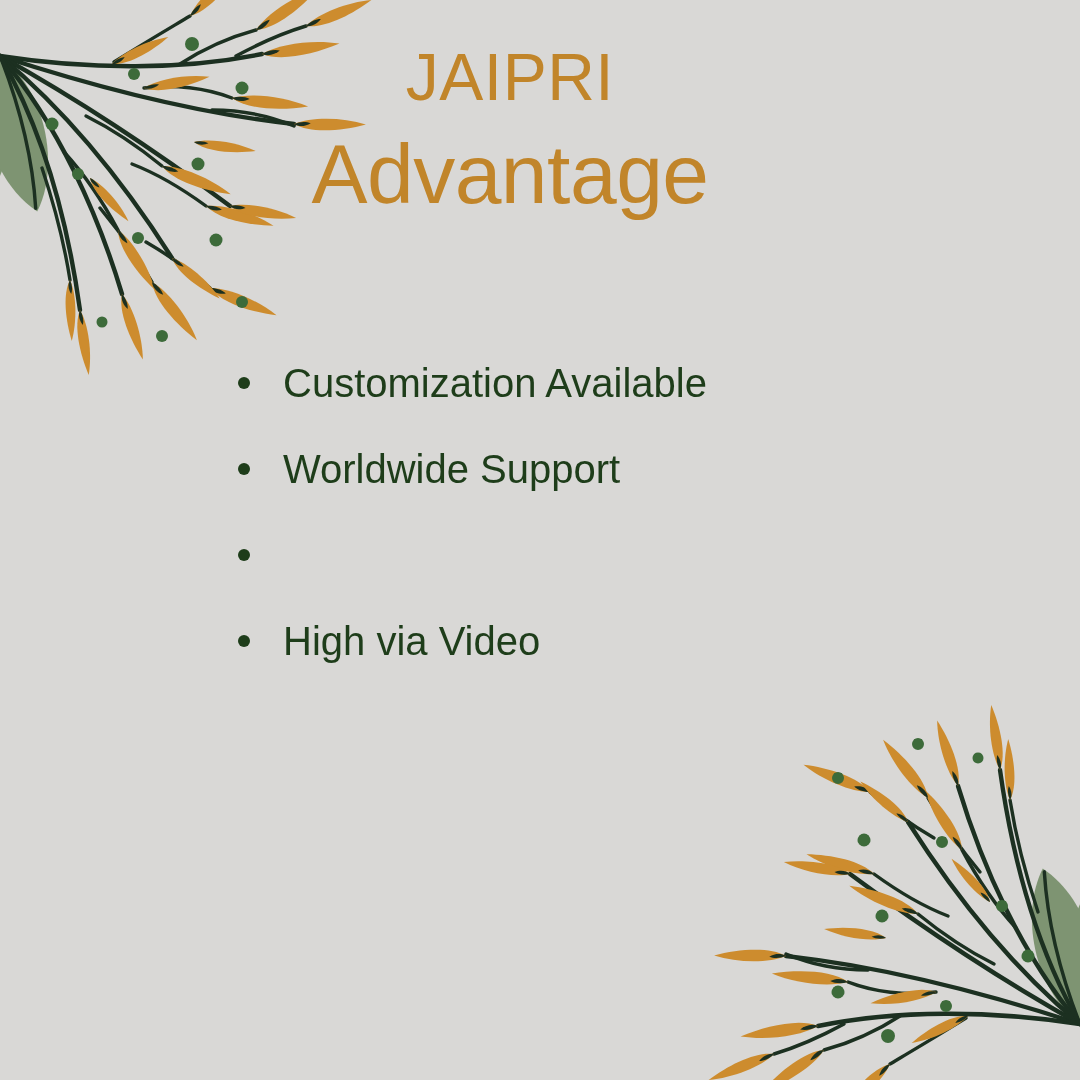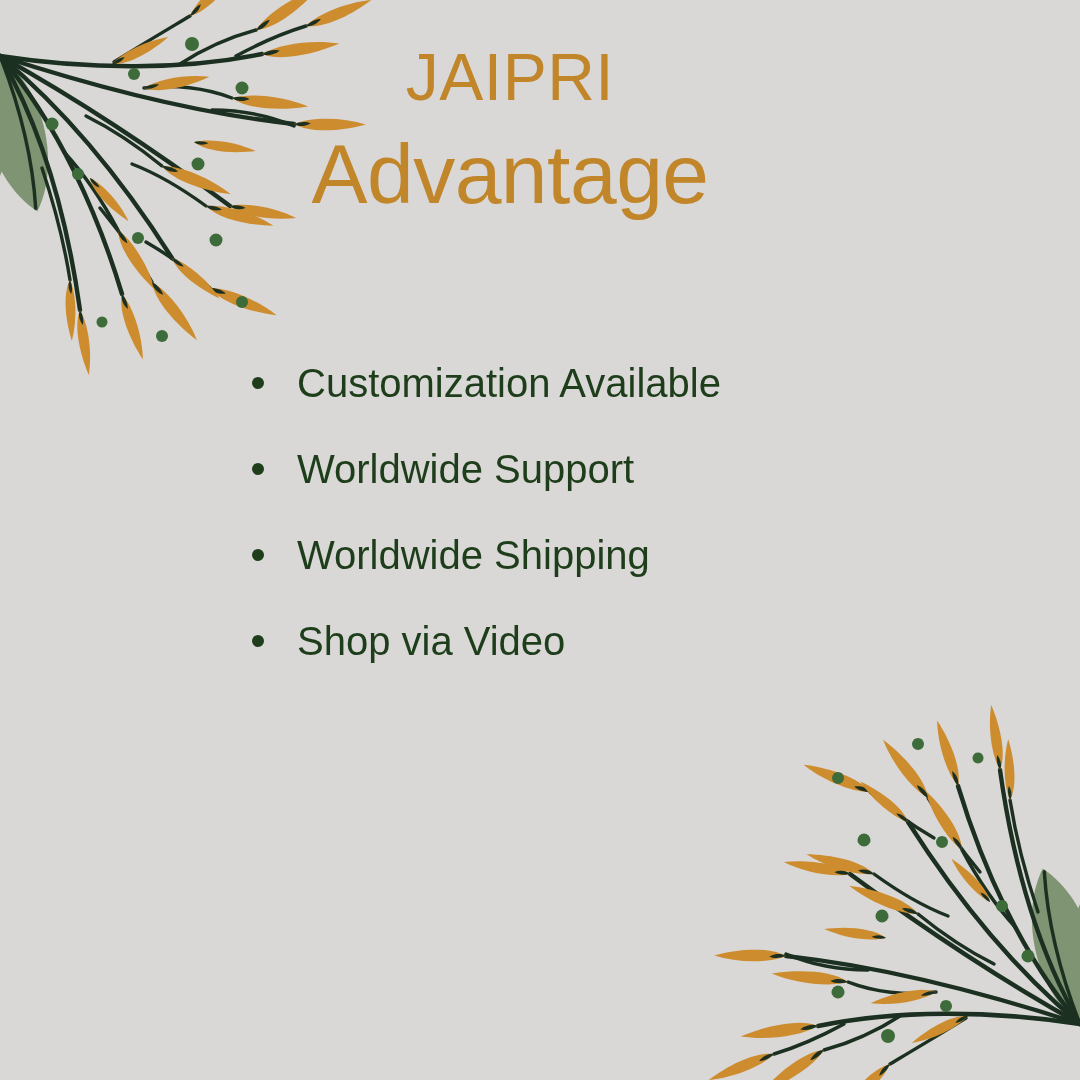--- a/index.html
+++ b/index.html
@@ -70,21 +70,21 @@
     color: #c1852a;
     letter-spacing: -0.5px;
     margin-top: 22px;
     white-space: nowrap;
     text-align: center;
   }
 
   
   #advantage-list {
     position: absolute;
-    left: 252px;
+    left: 238px;
     top: 340px;
     width: 800px;
     list-style: none;
     margin: 0;
     padding: 0;
   }
   #advantage-list li {
     position: relative;
     height: 86px;
     display: flex;
@@ -204,25 +204,24 @@
     <li>
       <span class="bullet-dot"></span>
       <span class="bullet-text">Customization Available</span>
     </li>
     <li>
       <span class="bullet-dot"></span>
       <span class="bullet-text">Worldwide Support</span>
     </li>
     <li>
       <span class="bullet-dot"></span>
-      <span class="bullet-text">Worldwide Shipping</span>
     </li>
     <li>
       <span class="bullet-dot"></span>
-      <span class="bullet-text">Shop via Video</span>
+      <span class="bullet-text">High via Video</span>
     </li>
   </ul>
 
   <div class="botanical bottom-right">
     <svg viewBox="0 0 420 460" xmlns="http://www.w3.org/2000/svg">
       <defs>
         <g id="pod2">
           <path d="M0,0 C18,-9 52,-11 78,-5 C52,4 18,9 0,0 Z" fill="#cd8c2e"></path>
           <path d="M0,0 C6,-3.2 13,-3.8 18,-2.2 C13,1.4 6,3.2 0,0 Z" fill="#1c3021"></path>
         </g>

